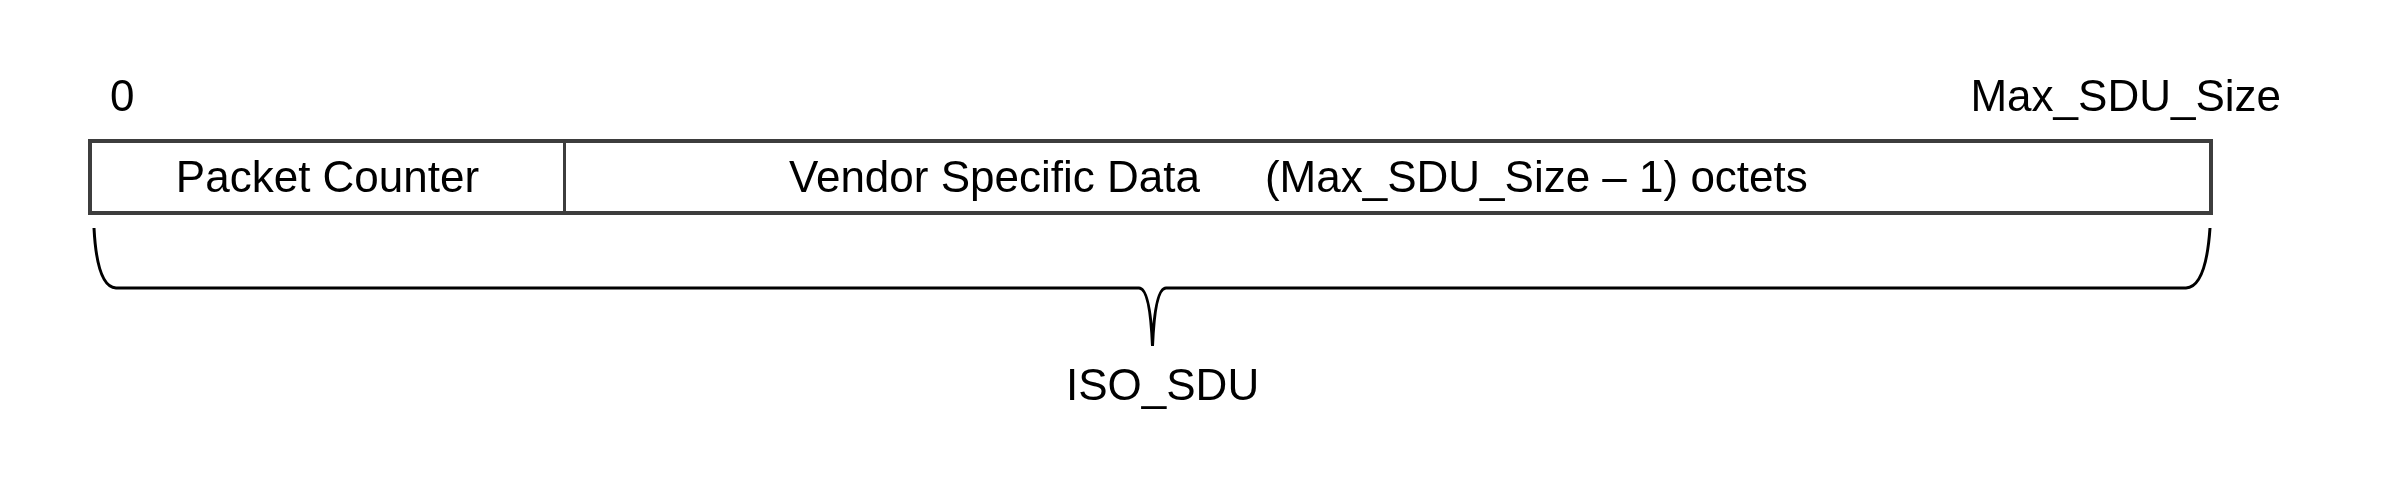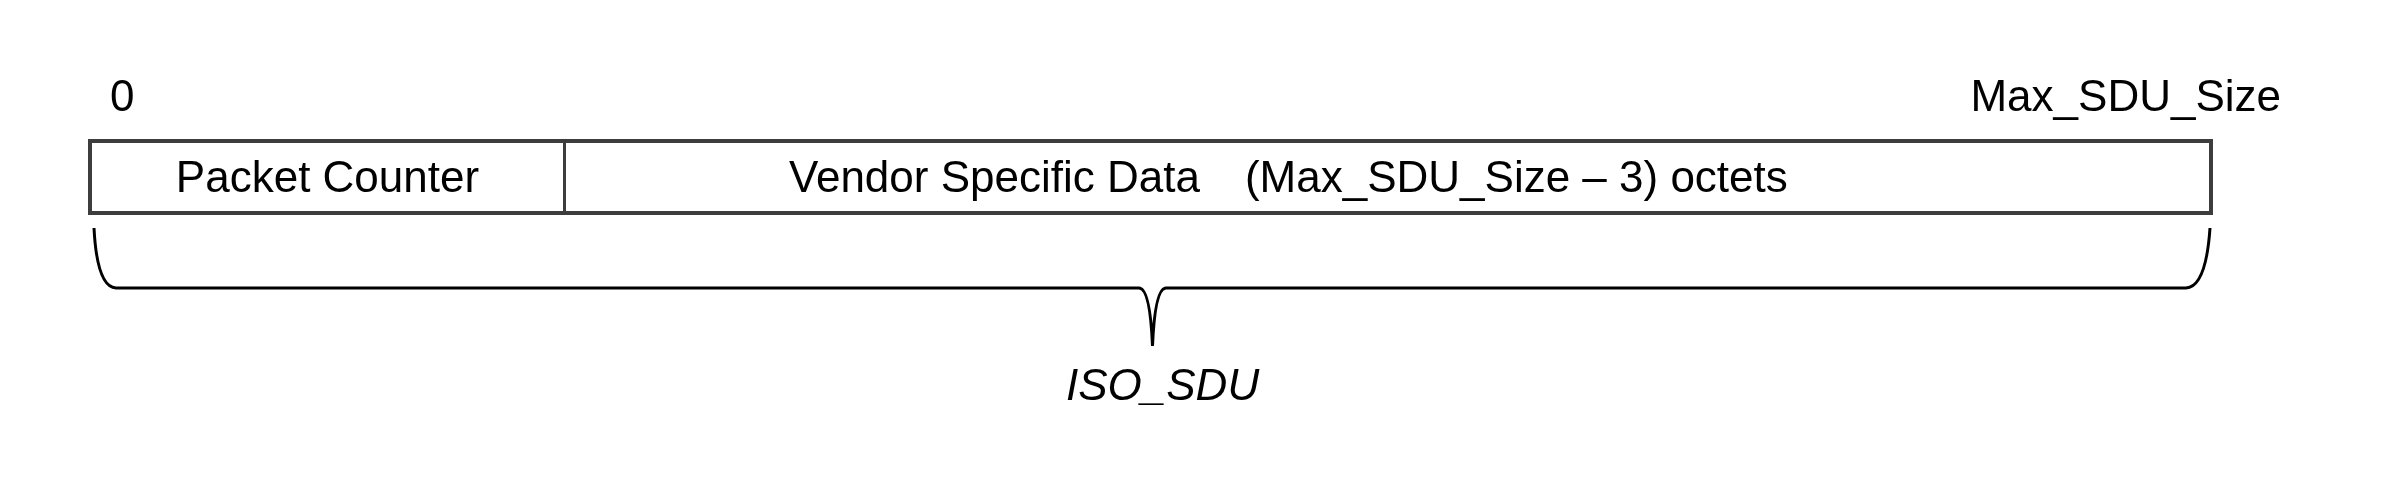--- a/index.html
+++ b/index.html
@@ -48,59 +48,58 @@
   }
   .cell.counter {
     flex: 0 0 471px;
     border-right: 3px solid #3d3d3d;
     justify-content: center;
   }
   .cell.vendor {
     flex: 1 1 auto;
     justify-content: flex-start;
     padding-left: 223px;
-    gap: 45px;
+    gap: 65px;
   }
 
   .brace-svg {
     position: absolute;
     left: 0;
     top: 0;
     width: 2386px;
     height: 488px;
     pointer-events: none;
   }
 
   .brace-label {
     position: absolute;
     left: 1066px;
     top: 363px;
     font-size: 44px;
     line-height: 1;
     white-space: nowrap;
     color: #000000;
-    font-style: italic;
   }
 </style>
 </head>
 <body>
 
 <div class="canvas">
 
   <div class="edge-label start">0</div>
 
   <div class="edge-label end">Max_SDU_Size</div>
 
   <div class="packet-box">
     <div class="cell counter">
       <span>Packet Counter</span>
     </div>
     <div class="cell vendor">
       <span>Vendor Specific Data</span>
-      <span>(Max_SDU_Size – 3) octets</span>
+      <span>(Max_SDU_Size – 1) octets</span>
     </div>
   </div>
 
   <svg class="brace-svg" viewBox="0 0 2386 488" xmlns="http://www.w3.org/2000/svg">
     <path d="M 94 228
              Q 97 287 116 288
              L 1139 288
              Q 1150 288 1152.5 346
              Q 1155 288 1166 288
              L 2186 288

